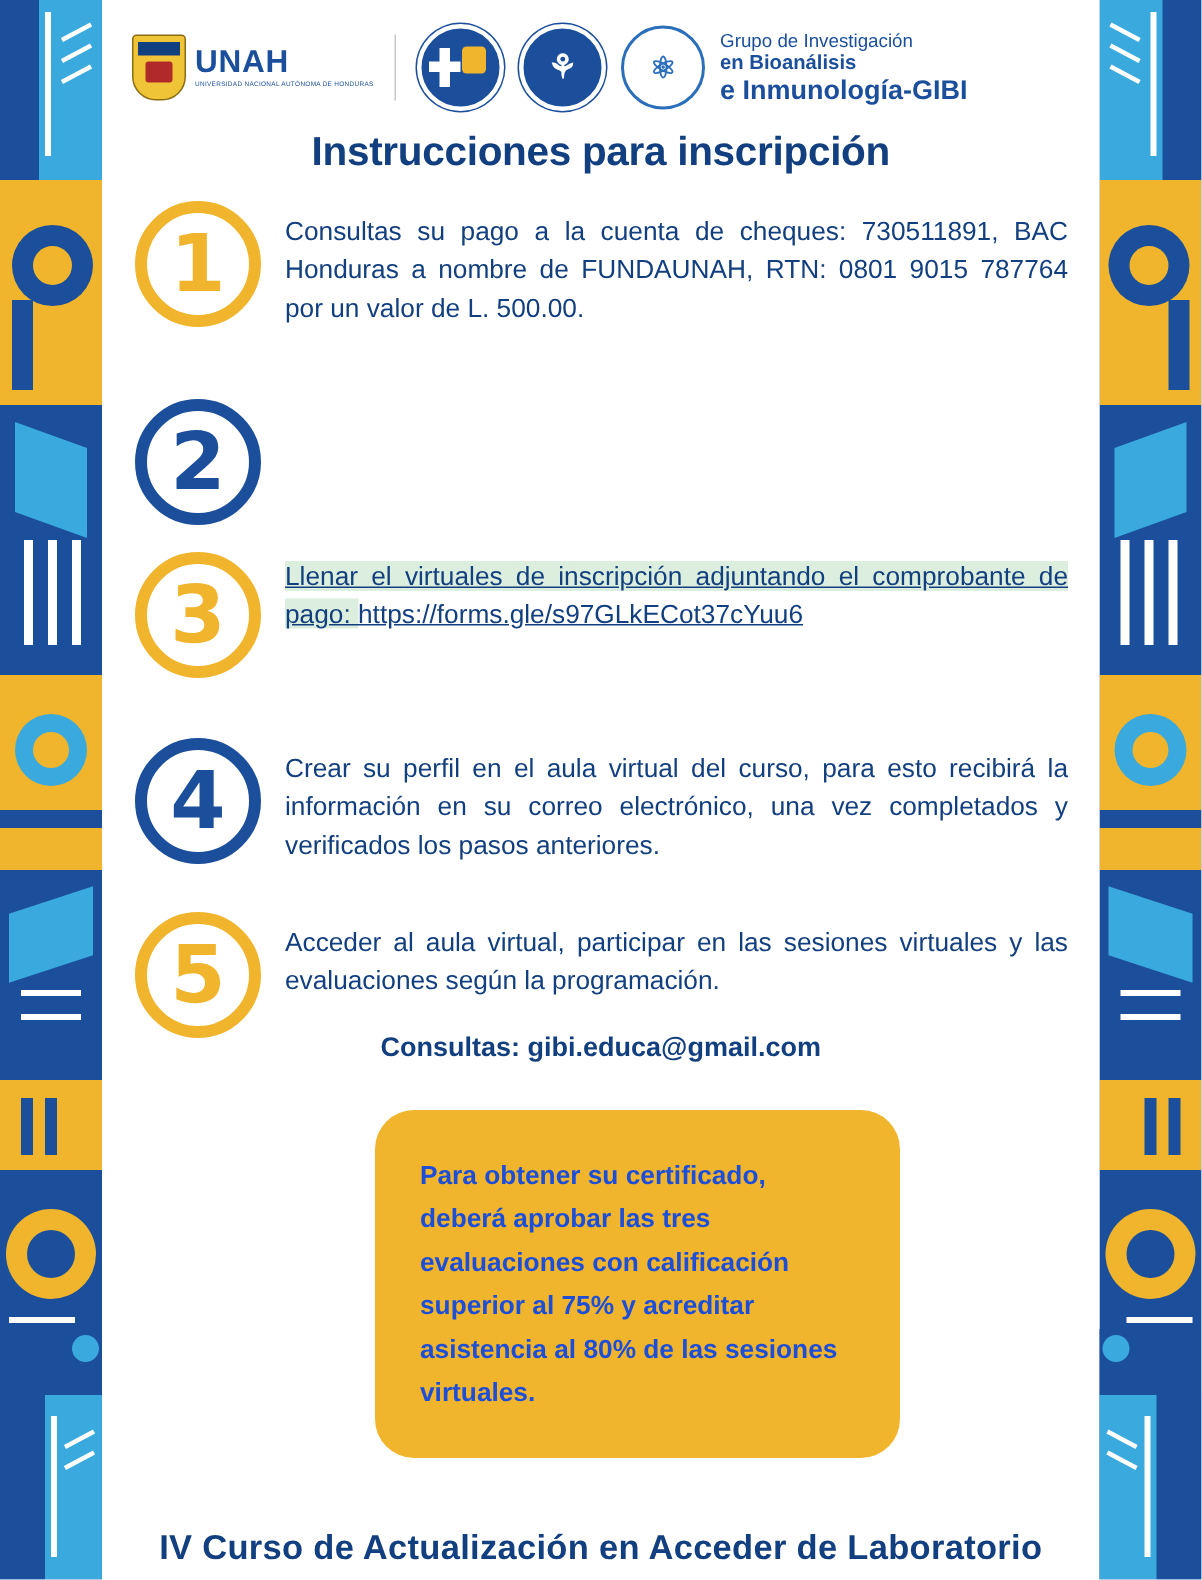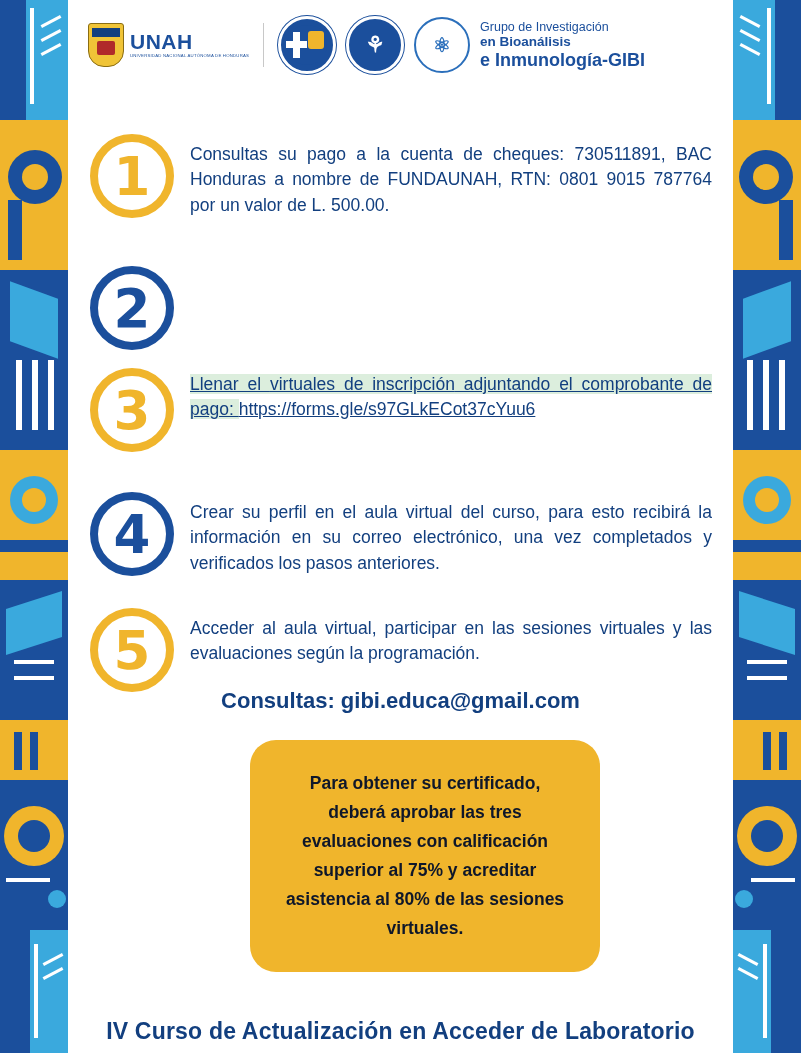--- a/index.html
+++ b/index.html
@@ -221,43 +221,42 @@
     text-decoration: underline;
   }
 
   
   .consultas {
     position: absolute;
     top: 688px;
     left: 0;
     width: 665px;
     text-align: center;
-    font-size: 22px;
+    font-size: 18px;
     font-weight: bold;
     color: #123f7f;
   }
 
   
   .note-box {
     position: absolute;
     left: 182px;
     top: 740px;
     width: 350px;
     height: 232px;
     background: #f0b52c;
     border-radius: 26px;
     display: flex;
     align-items: center;
     justify-content: center;
   }
   .note-text {
-    color: #0f172a;
+    color: #1d4ed8;
     font-size: 17.5px;
     font-weight: bold;
-    text-align: center;
     line-height: 1.65;
     padding: 0 30px;
   }
 
   
   .footer {
     position: absolute;
     left: 0;
     bottom: 8px;
     width: 801px;
@@ -392,20 +391,21 @@
       <span class="glyph">⚛</span>
     </div>
 
     <div class="gibi-text">
       <div class="l1">Grupo de Investigación</div>
       <div class="l2">en Bioanálisis</div>
       <div class="l3">e Inmunología-GIBI</div>
     </div>
   </div>
 
+  <div class="title">Instrucciones para inscripción</div>
 
   <div class="step" style="top:134px;left:22px;width:628px;">
     <div class="badge yellow">1</div>
     <div class="step-text" style="width:522px;">
       <span>Consultas su </span><b>pago</b><span> a la cuenta de cheques: 730511891, BAC Honduras a nombre de FUNDAUNAH, RTN: 0801 9015 787764 por un valor de </span><b>L. 500.00.</b>
     </div>
   </div>
 
   <div class="step" style="top:266px;left:22px;width:628px;">
     <div class="badge blue">2</div>

